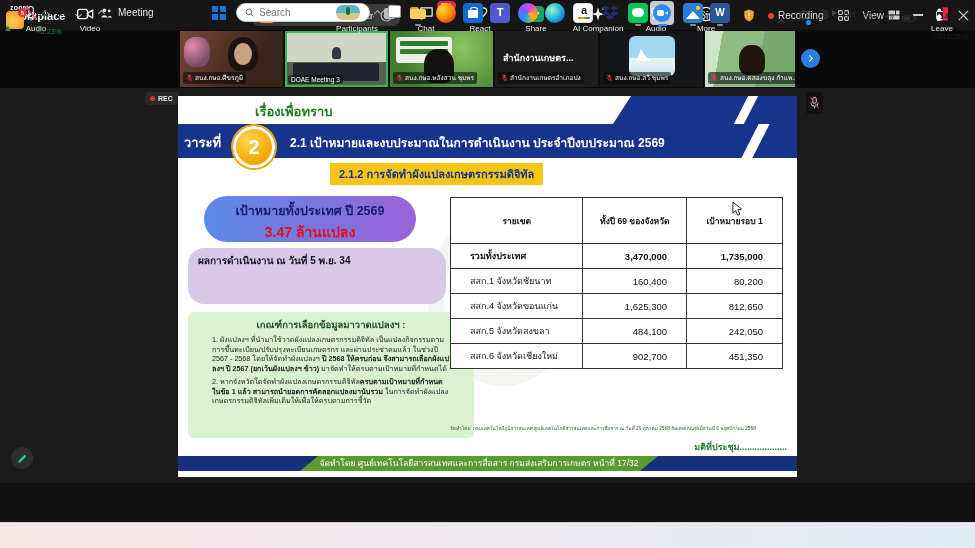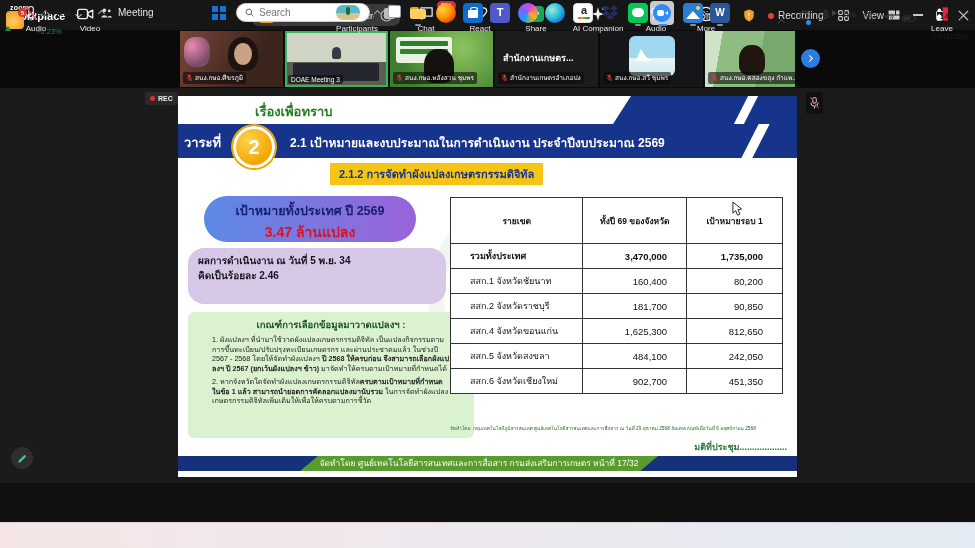--- a/index.html
+++ b/index.html
@@ -340,21 +340,20 @@
     <div class="s-agenda-title">2.1 เป้าหมายและงบประมาณในการดำเนินงาน ประจำปีงบประมาณ 2569</div>
     <div class="s-chip">2.1.2 การจัดทำผังแปลงเกษตรกรรมดิจิทัล</div>
 
     <div class="s-goal">
       <div class="g1">เป้าหมายทั้งประเทศ ปี 2569</div>
       <div class="g2">3.47 ล้านแปลง</div>
     </div>
 
     <div class="s-progress">
       <div>ผลการดำเนินงาน ณ วันที่ 5 พ.ย. 34</div>
-      <div>คิดเป็นร้อยละ 2.46</div>
     </div>
 
     <div class="s-criteria">
       <div class="ct">เกณฑ์การเลือกข้อมูลมาวาดแปลงฯ :</div>
       <p><span>1. ผังแปลงฯ ที่นำมาใช้วาดผังแปลงเกษตรกรรมดิจิทัล เป็นแปลงกิจกรรมตามการขึ้นทะเบียน/ปรับปรุงทะเบียนเกษตรกร และผ่านประชาคมแล้ว ในช่วงปี 2567 - 2568 โดยให้จัดทำผังแปลงฯ </span><b>ปี 2568 ให้ครบก่อน จึงสามารถเลือกผังแปลงฯ ปี 2567 (ยกเว้นผังแปลงฯ ข้าว)</b><span> มาจัดทำให้ครบตามเป้าหมายที่กำหนดได้</span></p>
       <p><span>2. หากจังหวัดใดจัดทำผังแปลงเกษตรกรรมดิจิทัล</span><b>ครบตามเป้าหมายที่กำหนดในข้อ 1 แล้ว สามารถนำยอดการคัดลอกแปลงมานับรวม</b><span> ในการจัดทำผังแปลงเกษตรกรรมดิจิทัลเพิ่มเติมให้เพื่อให้ครบตามการชี้วัด</span></p>
     </div>
 
     <table class="s-table">
       <tbody>
@@ -365,25 +364,20 @@
       </tr>
       <tr class="total">
         <td class="lab">รวมทั้งประเทศ</td>
         <td class="num">3,470,000</td>
         <td class="num">1,735,000</td>
       </tr>
       <tr>
         <td class="lab">สสก.1  จังหวัดชัยนาท</td>
         <td class="num">160,400</td>
         <td class="num">80,200</td>
-      </tr>
-      <tr>
-        <td class="lab">สสก.2  จังหวัดราชบุรี</td>
-        <td class="num">181,700</td>
-        <td class="num">90,850</td>
       </tr>
       <tr>
         <td class="lab">สสก.4  จังหวัดขอนแก่น</td>
         <td class="num">1,625,300</td>
         <td class="num">812,650</td>
       </tr>
       <tr>
         <td class="lab">สสก.5  จังหวัดสงขลา</td>
         <td class="num">484,100</td>
         <td class="num">242,050</td>

